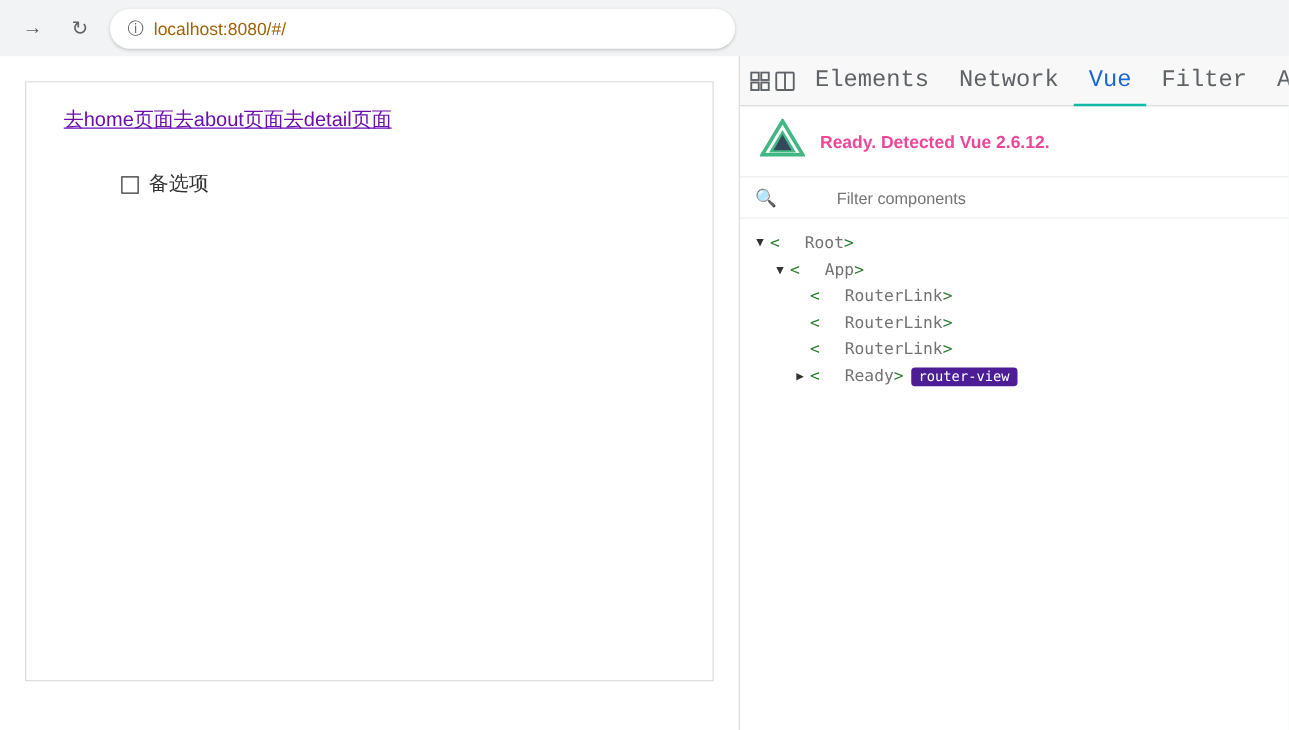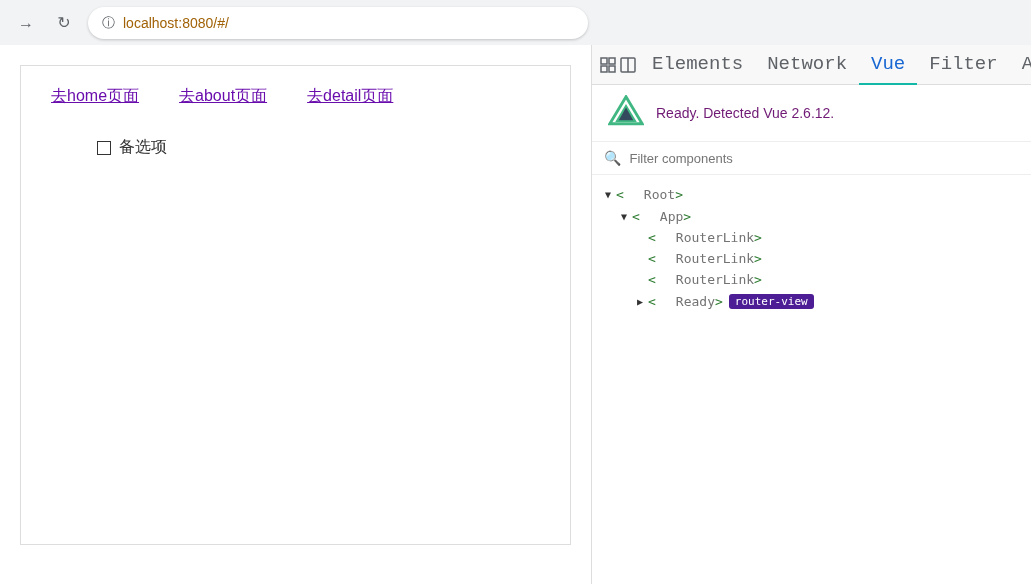--- a/index.html
+++ b/index.html
@@ -69,21 +69,20 @@
 
     .page-frame {
       border: 1px solid #ddd;
       padding: 20px 30px;
       min-height: 480px;
       background: white;
     }
 
     .nav-links {
       display: flex;
-      gap: 40px;
       margin-bottom: 30px;
     }
 
     .nav-link {
       color: #6a0dad;
       text-decoration: underline;
       font-size: 16px;
       cursor: pointer;
     }
 
@@ -167,22 +166,22 @@
       border-bottom: 1px solid #eee;
     }
 
     .vue-logo {
       width: 36px;
       height: 36px;
     }
 
     .vue-ready-text {
       font-size: 14px;
-      color: #701a75;
-      font-weight: 400;
+      color: #ec4899;
+      font-weight: 700;
       text-align: center;
     }
 
     .filter-bar {
       display: flex;
       align-items: center;
       padding: 8px 12px;
       border-bottom: 1px solid #eee;
       gap: 8px;
     }
@@ -192,20 +191,21 @@
       font-size: 14px;
     }
 
     .filter-input {
       border: none;
       outline: none;
       font-size: 13px;
       color: #666;
       flex: 1;
       background: transparent;
+      margin-left: 40px;
     }
 
     
     .component-tree {
       padding: 8px 0;
       font-size: 13px;
       font-family: monospace;
       flex: 1;
       overflow-y: auto;
     }

